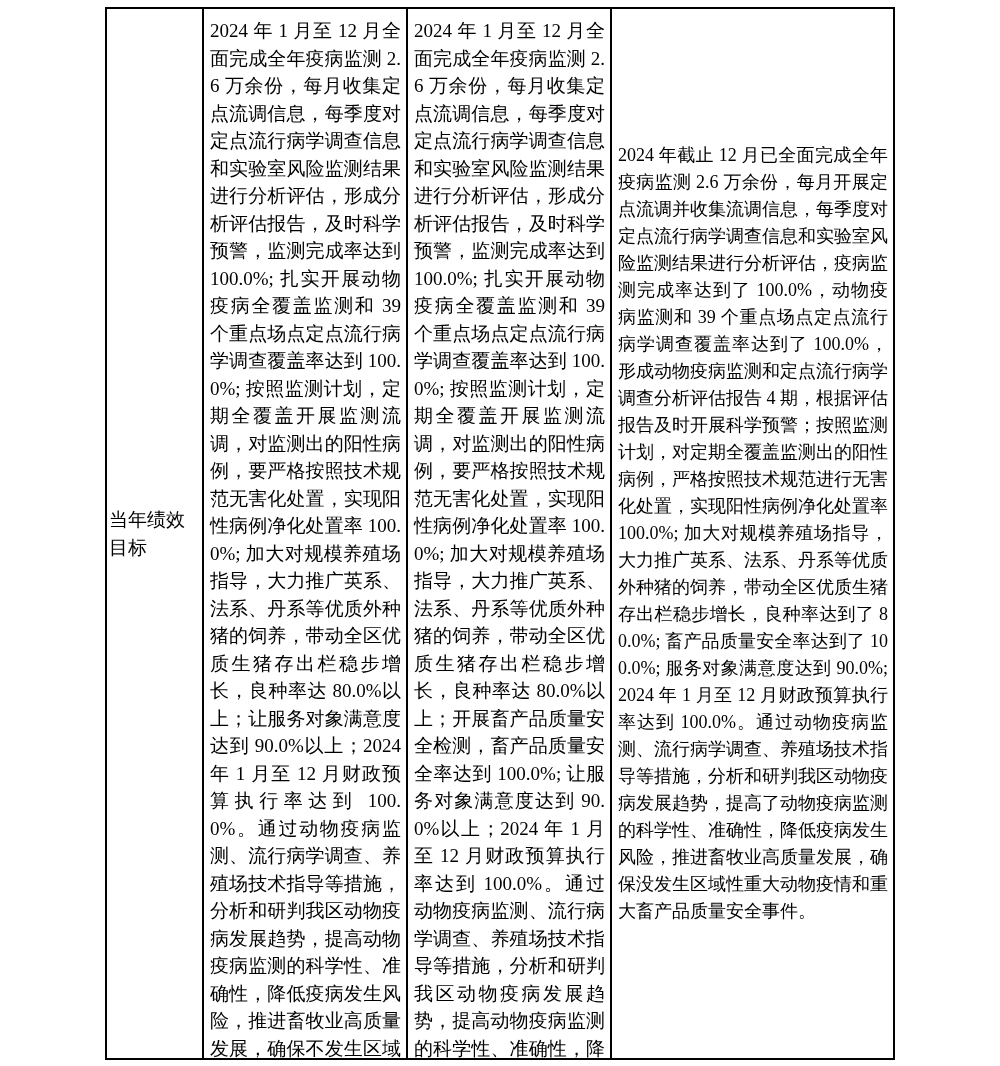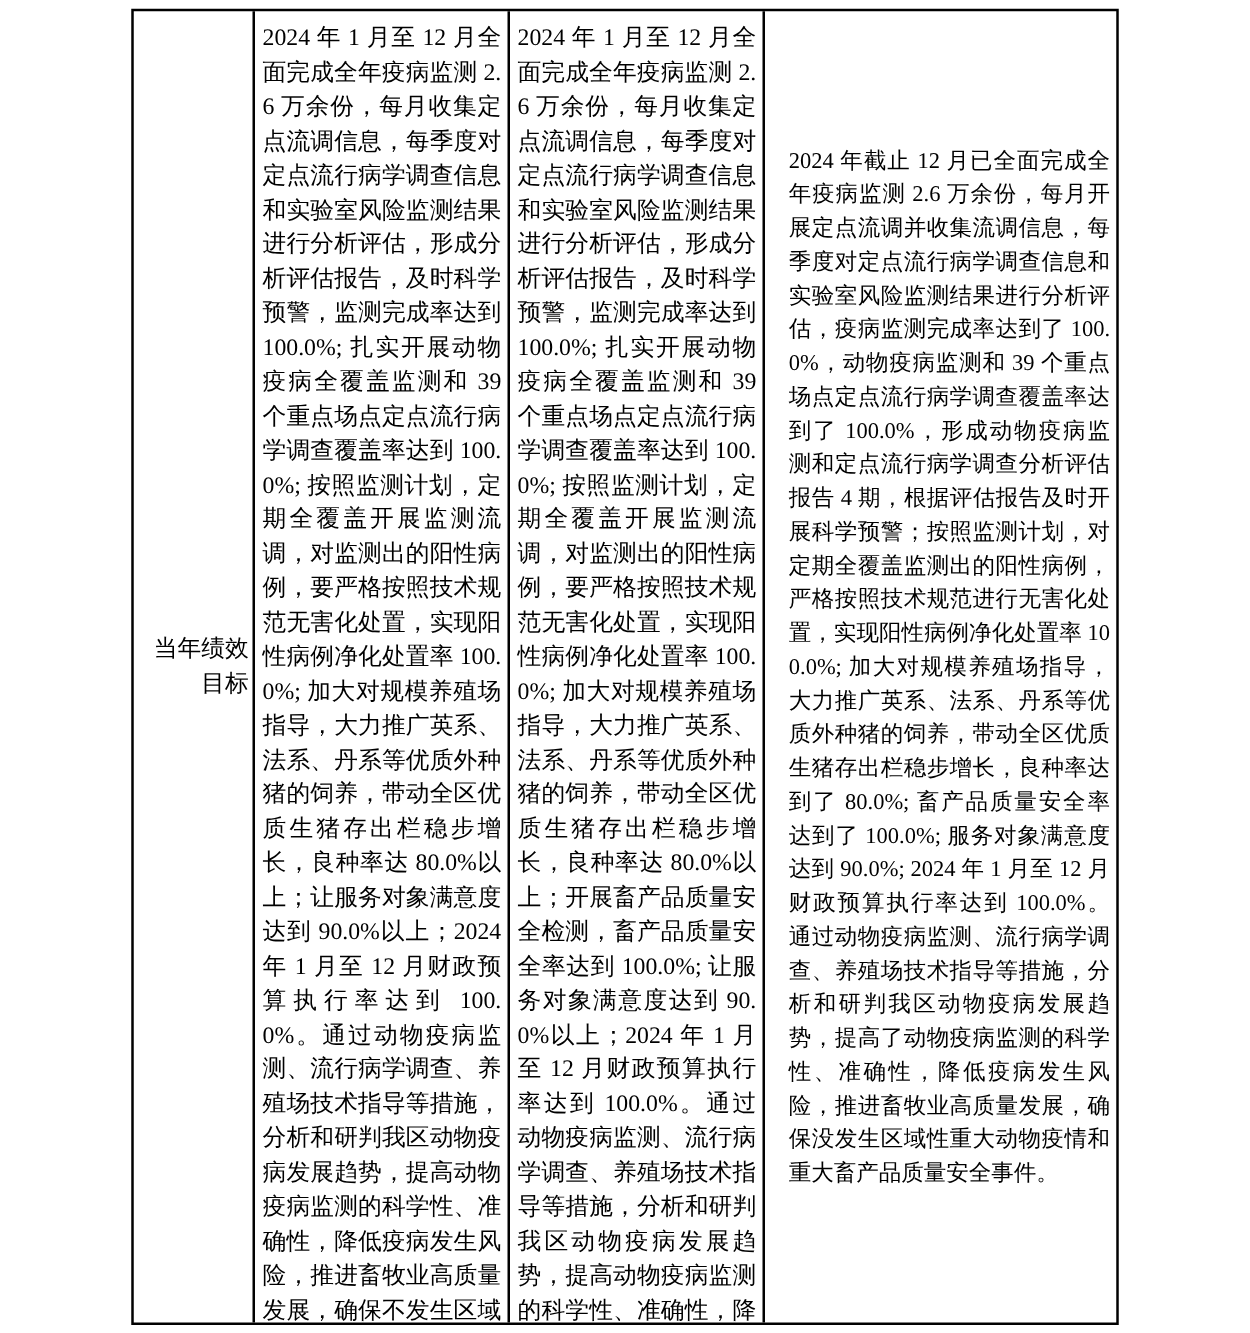--- a/index.html
+++ b/index.html
@@ -36,21 +36,21 @@
   }
   .cell-label {
     width: 97px;
     display: flex;
     align-items: center;
   }
   .cell-label .label-text {
     font-size: 19px;
     line-height: 27.5px;
     padding: 0 3px 0 2px;
-    text-align: right;
+    text-align: left;
     word-break: break-all;
   }
   .cell-body {
     font-size: 19px;
     line-height: 27.5px;
     text-align: justify;
     text-justify: inter-character;
     word-break: break-all;
   }
   .cell-col2, .cell-col3 {
@@ -60,21 +60,20 @@
   .cell-col4 {
     flex: 1;
     display: flex;
     align-items: center;
     padding: 0 5px 0 6px;
   }
   .cell-col4 .cell-body {
     font-size: 18px;
     line-height: 27px;
     width: 100%;
-    margin-left: 13px;
   }
 </style>
 </head>
 <body>
 
 <div class="doc-table">
   <div class="cell cell-label">
     <div class="label-text">当年绩效目标</div>
   </div>
   <div class="cell cell-col2 cell-body">2024 年 1 月至 12 月全面完成全年疫病监测 2.6 万余份，每月收集定点流调信息，每季度对定点流行病学调查信息和实验室风险监测结果进行分析评估，形成分析评估报告，及时科学预警，监测完成率达到 100.0%; 扎实开展动物疫病全覆盖监测和 39 个重点场点定点流行病学调查覆盖率达到 100.0%; 按照监测计划，定期全覆盖开展监测流调，对监测出的阳性病例，要严格按照技术规范无害化处置，实现阳性病例净化处置率 100.0%; 加大对规模养殖场指导，大力推广英系、法系、丹系等优质外种猪的饲养，带动全区优质生猪存出栏稳步增长，良种率达 80.0%以上；让服务对象满意度达到 90.0%以上；2024 年 1 月至 12 月财政预算执行率达到 100.0%。通过动物疫病监测、流行病学调查、养殖场技术指导等措施，分析和研判我区动物疫病发展趋势，提高动物疫病监测的科学性、准确性，降低疫病发生风险，推进畜牧业高质量发展，确保不发生区域性重大动</div>

